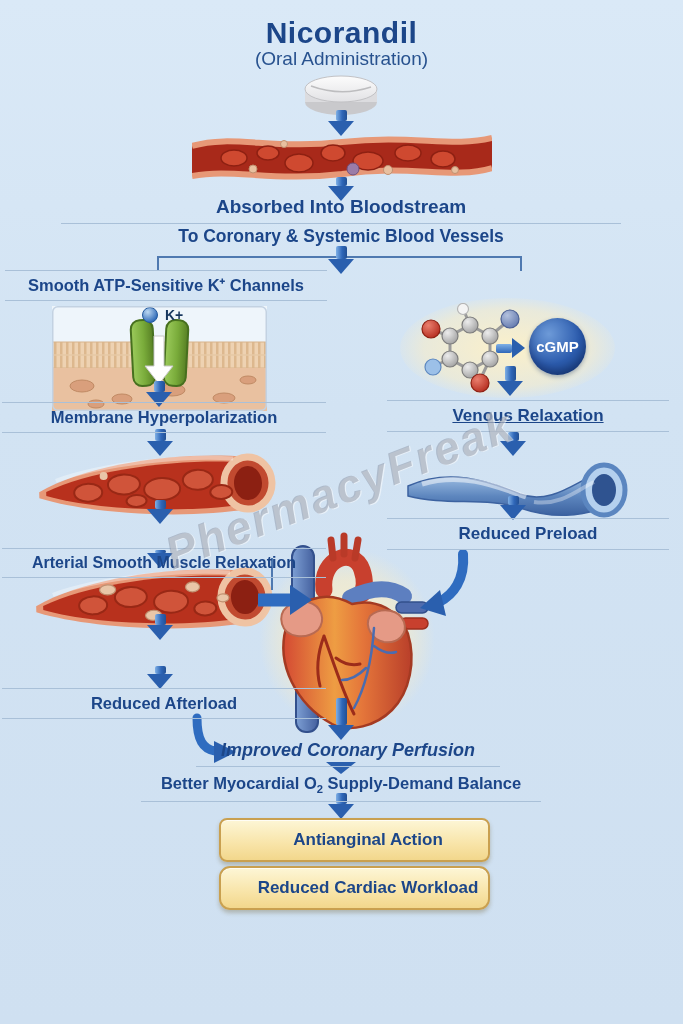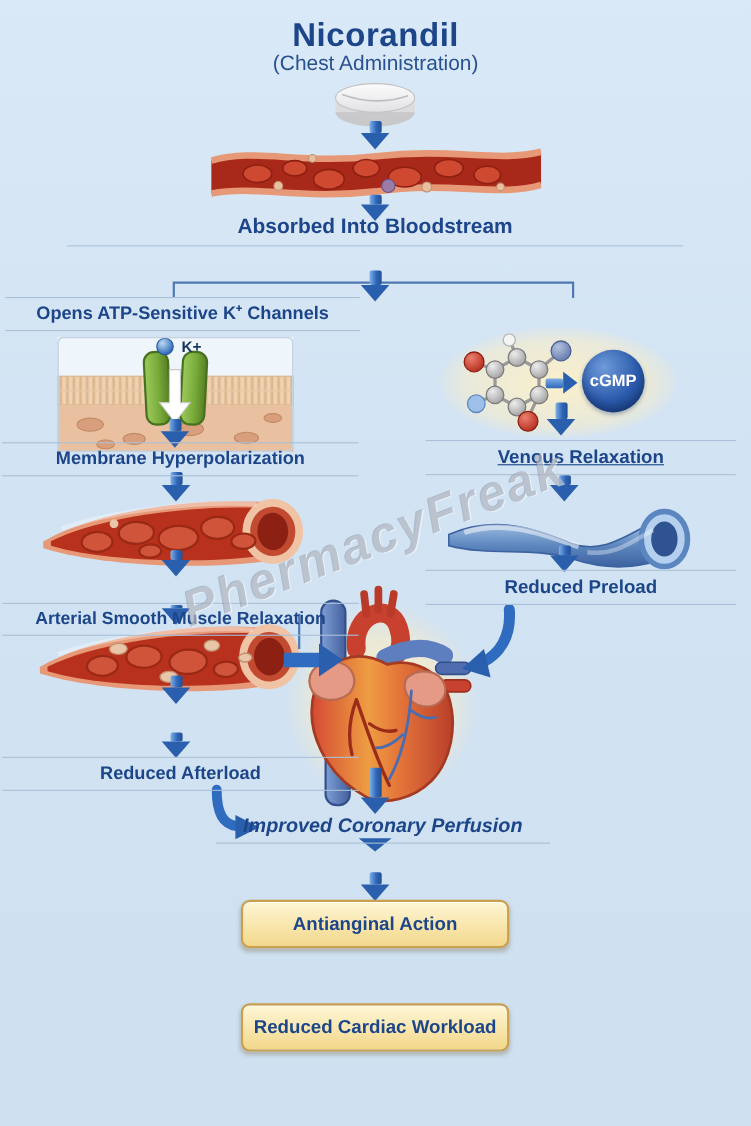--- a/index.html
+++ b/index.html
@@ -20,21 +20,21 @@
   .chev { position:absolute; width:0; height:0; border-left:15px solid transparent; border-right:15px solid transparent; border-top:12px solid #2a5fae; z-index:6; }
   .harrow { position:absolute; display:flex; align-items:center; z-index:6; }
   .harrow .shaft { height:9px; width:16px; background:linear-gradient(180deg,#7fb0e6,#2f67b9); border-radius:2px; }
   .harrow .head { width:0; height:0; border-top:10px solid transparent; border-bottom:10px solid transparent; border-left:13px solid #2a5fae; }
   .obox {
     position:absolute; left:219px; width:240px; height:40px; z-index:10;
     background:linear-gradient(180deg,#fdf6d6 0%,#f8e4a8 60%,#f2d78c 100%);
     border:2px solid #c9a050; border-radius:8px;
     box-shadow:0 3px 4px rgba(100,80,30,.3), inset 0 1px 0 rgba(255,255,255,.75);
     color:#1c4689; font-weight:bold; font-size:17px;
-    display:flex; align-items:center; justify-content:center;
+    display:flex; align-items:center; justify-content:center;padding-left:27px;
   }
   .wm {
     position:absolute; left:83px; top:462px; width:512px; text-align:center; z-index:30;
     transform:rotate(-21deg); font-size:46px; font-weight:bold; font-style:italic;
     letter-spacing:2px; color:rgba(123,131,148,.42);
     text-shadow:1px 1px 0 rgba(255,255,255,.5); pointer-events:none;
   }
   .glow { position:absolute; z-index:2; border-radius:50%;
     background:radial-gradient(ellipse at center, #fbf0ca 0%, rgba(251,238,198,.55) 55%, rgba(251,238,198,0) 75%); }
   .cgmp {
@@ -46,21 +46,21 @@
   .orange { color:#ef8f2a; font-weight:bold; }
   sub { font-size:68%; }
   svg { display:block; }
 </style>
 </head>
 <body>
 
 <div class="canvas">
 
   <div class="lbl title" style="left:0;top:16px;width:683px;text-align:center;">Nicorandil</div>
-  <div class="lbl subtitle" style="left:0;top:48px;width:683px;">(Chest Administration)</div>
+  <div class="lbl subtitle" style="left:0;top:48px;width:683px;">(Oral Administration)</div>
 
   <svg class="abs" style="left:302px;top:72px;z-index:4;" width="78" height="46" viewBox="0 0 78 46">
     <defs>
         <linearGradient id="pilltop" x1="0" y1="0" x2="0" y2="1">
       <stop offset="0%" stop-color="#fcfcfc"></stop>
           <stop offset="100%" stop-color="#e2e2e5"></stop>
         </linearGradient>
       </defs>
     <ellipse cx="39" cy="30" rx="36" ry="13" fill="#c9c9cc"></ellipse>
     <rect x="3" y="17" width="72" height="13" fill="#dcdcdf"></rect>
@@ -84,22 +84,23 @@
     <g fill="#e8c0a0" stroke="#c09070" stroke-width="1">
       <circle cx="61" cy="39" r="4"></circle>
         <circle cx="196" cy="40" r="4.5"></circle>
         <circle cx="92" cy="14" r="3.5"></circle>
         <circle cx="263" cy="40" r="3.5"></circle>
     </g>
     <circle cx="161" cy="39" r="6" fill="#9a7ca8" stroke="#6e5280" stroke-width="1"></circle>
   </svg>
 
   <div class="lbl rule-b" style="left:61px;top:196px;width:560px;font-size:19px;">Absorbed Into Bloodstream</div>
-
-  <div class="lbl ruled" style="left:5px;top:270px;width:322px;font-size:16.5px;">Opens ATP-Sensitive K⁺ Channels</div>
+  <div class="lbl" style="left:61px;top:226px;width:560px;font-size:17.5px;">To Coronary &amp; Systemic Blood Vessels</div>
+
+  <div class="lbl ruled" style="left:5px;top:270px;width:322px;font-size:16.5px;">Smooth ATP-Sensitive K⁺ Channels</div>
 
   <svg class="abs" style="left:52px;top:306px;z-index:4;" width="215" height="105" viewBox="0 0 215 105">
     <defs>
       <pattern id="mem" width="6" height="26" patternUnits="userSpaceOnUse">
         <rect width="6" height="26" fill="#eed2b2"></rect>
           <rect x="2" width="2.5" height="26" fill="#ddb88e"></rect>
       </pattern>
       <linearGradient id="grn" x1="0" y1="0" x2="1" y2="0">
         <stop offset="0%" stop-color="#9ccb5c"></stop>
           <stop offset="55%" stop-color="#79ab3a"></stop>
@@ -325,19 +326,22 @@
       <div class="shaft"></div>
       <div class="head"></div>
     </div>
   <div class="varrow" style="left:328px;top:793px;height:26px;">
       <div class="shaft"></div>
       <div class="head"></div>
     </div>
   <div class="chev" style="left:326px;top:762px;"></div>
 
   <div class="lbl rule-b" style="left:196px;top:740px;width:304px;font-size:18px;font-style:italic;">Improved Coronary Perfusion</div>
+  <div class="lbl rule-b" style="left:141px;top:774px;width:400px;font-size:16.5px;">
+    <span>Better Myocardial O</span><sub>2</sub><span> Supply-Demand Balance</span>
+  </div>
 
   <div class="obox" style="top:818px;">Antianginal Action</div>
-  <div class="obox" style="top:912px;">Reduced Cardiac Workload</div>
+  <div class="obox" style="top:866px;border-radius:11px;">Reduced Cardiac Workload</div>
 
   <div class="wm">PhermacyFreak</div>
 
 </div>
 
 </body></html>

